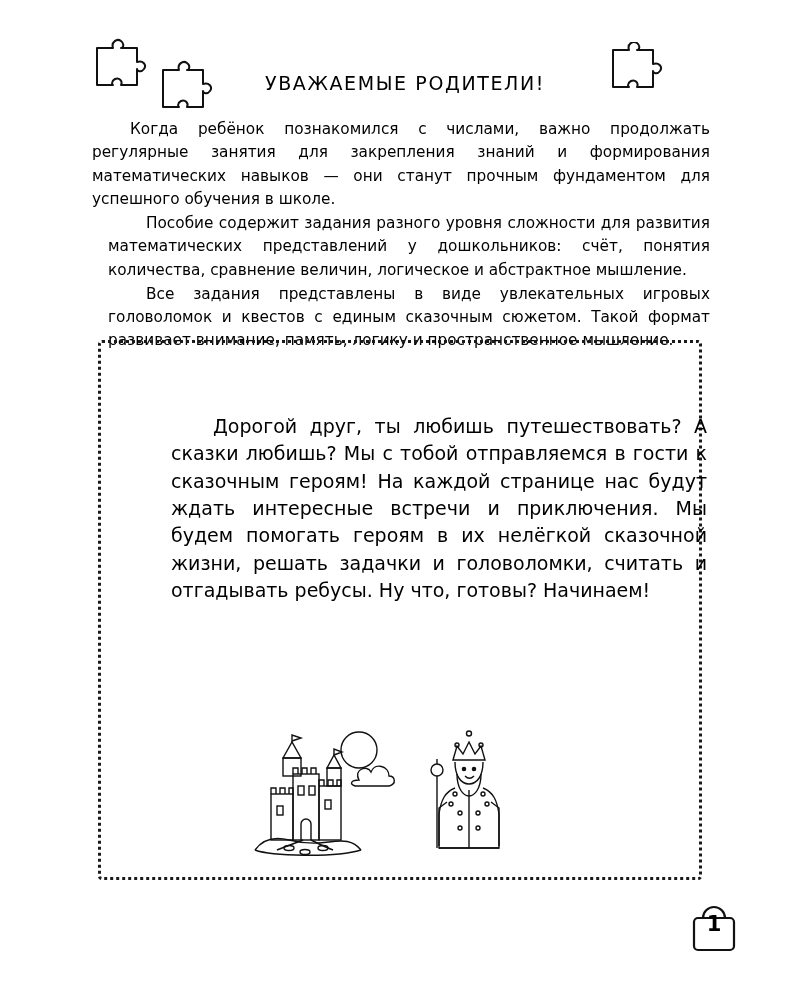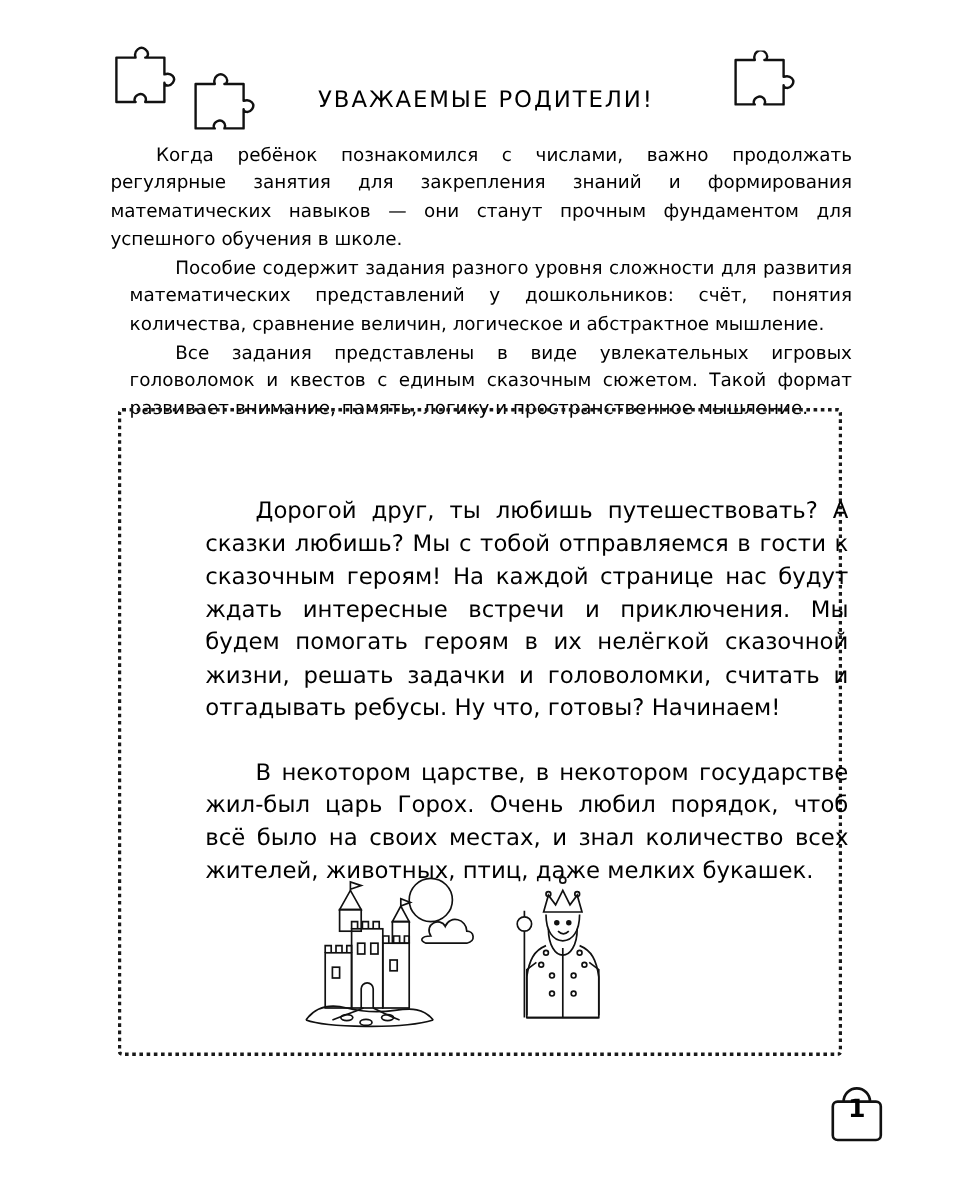--- a/index.html
+++ b/index.html
@@ -162,21 +162,20 @@
     <p>Когда ребёнок познакомился с числами, важно продолжать регулярные занятия для закрепления знаний и формирования математических навыков — они станут прочным фундаментом для успешного обучения в школе.</p>
     <p>Пособие содержит задания разного уровня сложности для развития математических представлений у дошкольников: счёт, понятия количества, сравнение величин, логическое и абстрактное мышление.</p>
     <p>Все задания представлены в виде увлекательных игровых головоломок и квестов с единым сказочным сюжетом. Такой формат развивает внимание, память, логику и пространственное мышление.</p>
   </div>
 
   <div class="dotted-box">
 
 
     <div class="box-body">
       <p>Дорогой друг, ты любишь путешествовать? А сказки любишь? Мы с тобой отправляемся в гости к сказочным героям! На каждой странице нас будут ждать интересные встречи и приключения. Мы будем помогать героям в их нелёгкой сказочной жизни, решать задачки и головоломки, считать и отгадывать ребусы. Ну что, готовы? Начинаем!</p>
-      <p class="second">В некотором царстве, в некотором государстве жил-был царь Горох. Очень любил порядок, чтоб всё было на своих местах, и знал количество всех жителей, животных, птиц, даже мелких букашек.</p>
     </div>
 
     <svg class="illus" viewBox="0 0 330 135">
       <g fill="none" stroke="#111" stroke-width="1.4">
 
         <circle cx="118" cy="22" r="18"></circle>
 
         <path d="M118 52 c-6 -10 8 -16 12 -8 c4 -10 18 -6 18 4 c6 0 8 8 0 10 l-34 0 c-6 -2 -4 -6 4 -6 z"></path>
 
         <rect x="52" y="46" width="26" height="66"></rect>

